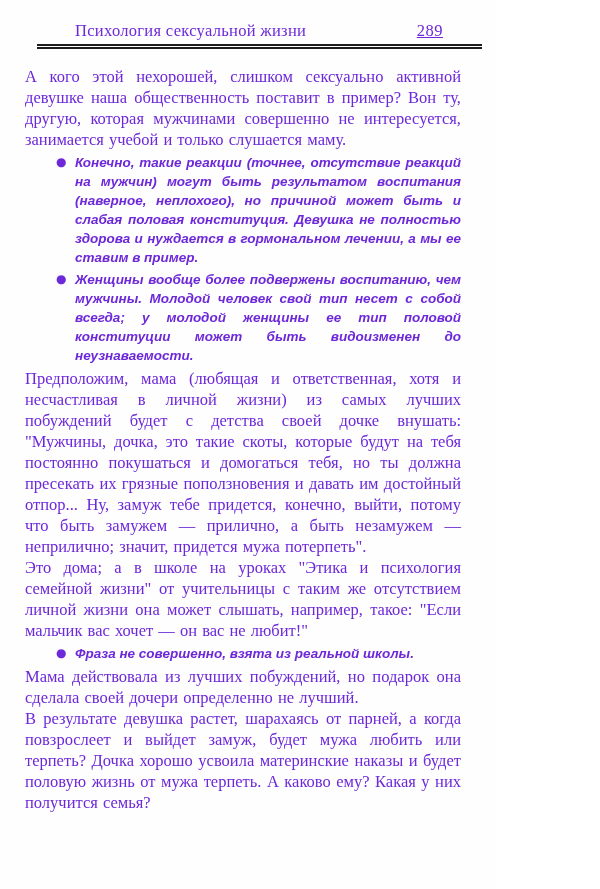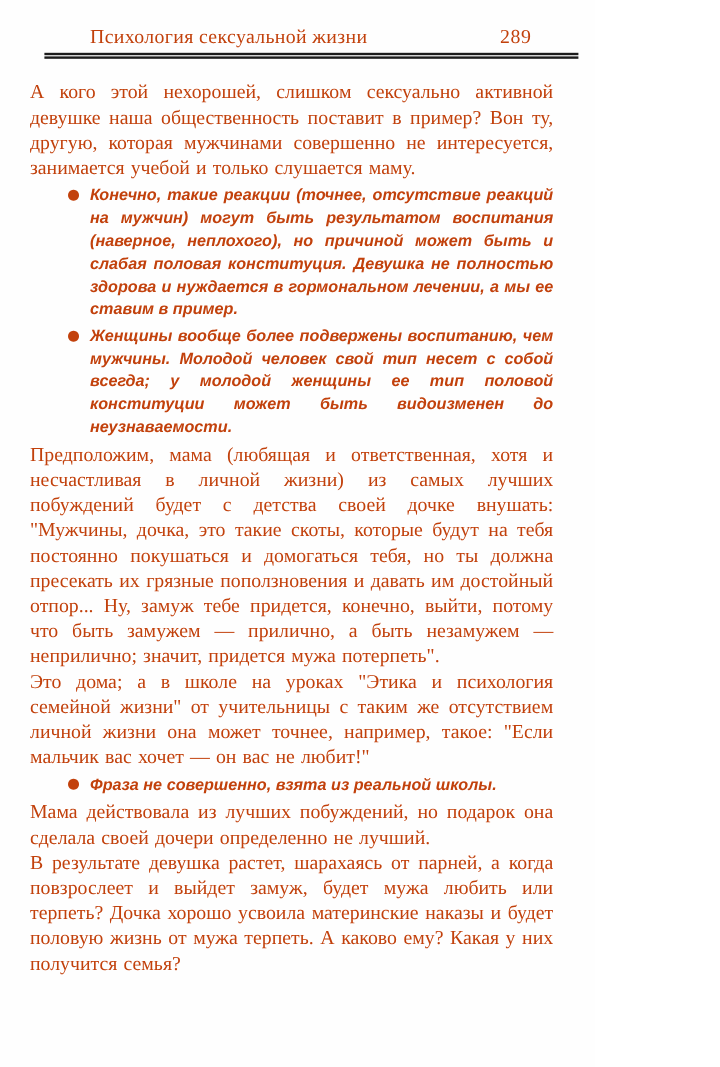--- a/index.html
+++ b/index.html
@@ -5,36 +5,36 @@
   html, body {
     margin: 0;
     padding: 0;
     background: #ffffff;
   }
   .page {
     position: relative;
     width: 496px;
     height: 889px;
     background: #fefefe;
-    color: #c2410c;
+    color: #6d28d9;
     font-family: "Liberation Serif", serif;
     overflow: hidden;
     box-sizing: border-box;
   }
   .page-header {
     display: flex;
     justify-content: space-between;
     align-items: baseline;
     padding: 21px 53px 0 75px;
     font-size: 16.5px;
     line-height: 20px;
     white-space: nowrap;
   }
   .running-title { letter-spacing: 0.3px; }
-  .page-number { letter-spacing: 0.5px; }
+  .page-number { letter-spacing: 0.5px; text-decoration: underline; }
   .double-rule {
     margin: 3px 14px 0 37px;
     height: 1px;
     border-top: 2px solid #1c1c1c;
     border-bottom: 2px solid #1c1c1c;
   }
   .page-body {
     padding: 17px 35px 0 25px;
     font-size: 16.5px;
     line-height: 21px;
@@ -88,21 +88,21 @@
     </div>
 
 
     <div class="bullet">
       <span class="bullet-marker">●</span>
       <span class="bullet-text">Женщины вообще более подвержены воспитанию, чем мужчины. Молодой человек свой тип несет с собой всегда; у молодой женщины ее тип половой конституции может быть видоизменен до неузнаваемости.</span>
     </div>
 
     <p class="para">Предположим, мама (любящая и ответственная, хотя и несчастливая в личной жизни) из самых лучших побуждений будет с детства своей дочке внушать: "Мужчины, дочка, это такие скоты, которые будут на тебя постоянно покушаться и домогаться тебя, но ты должна пресекать их грязные поползновения и давать им достойный отпор... Ну, замуж тебе придется, конечно, выйти, потому что быть замужем — прилично, а быть незамужем — неприлично; значит, придется мужа потерпеть".</p>
 
-    <p class="para">Это дома; а в школе на уроках "Этика и психология семейной жизни" от учительницы с таким же отсутствием личной жизни она может точнее, например, такое: "Если мальчик вас хочет — он вас не любит!"</p>
+    <p class="para">Это дома; а в школе на уроках "Этика и психология семейной жизни" от учительницы с таким же отсутствием личной жизни она может слышать, например, такое: "Если мальчик вас хочет — он вас не любит!"</p>
 
     <div class="bullet">
       <span class="bullet-marker">●</span>
       <span class="bullet-text">Фраза не совершенно, взята из реальной школы.</span>
     </div>
 
     <p class="para">Мама действовала из лучших побуждений, но подарок она сделала своей дочери определенно не лучший.</p>
 
     <p class="para">В результате девушка растет, шарахаясь от парней, а когда повзрослеет и выйдет замуж, будет мужа любить или терпеть? Дочка хорошо усвоила материнские наказы и будет половую жизнь от мужа терпеть. А каково ему? Какая у них получится семья?</p>
 

